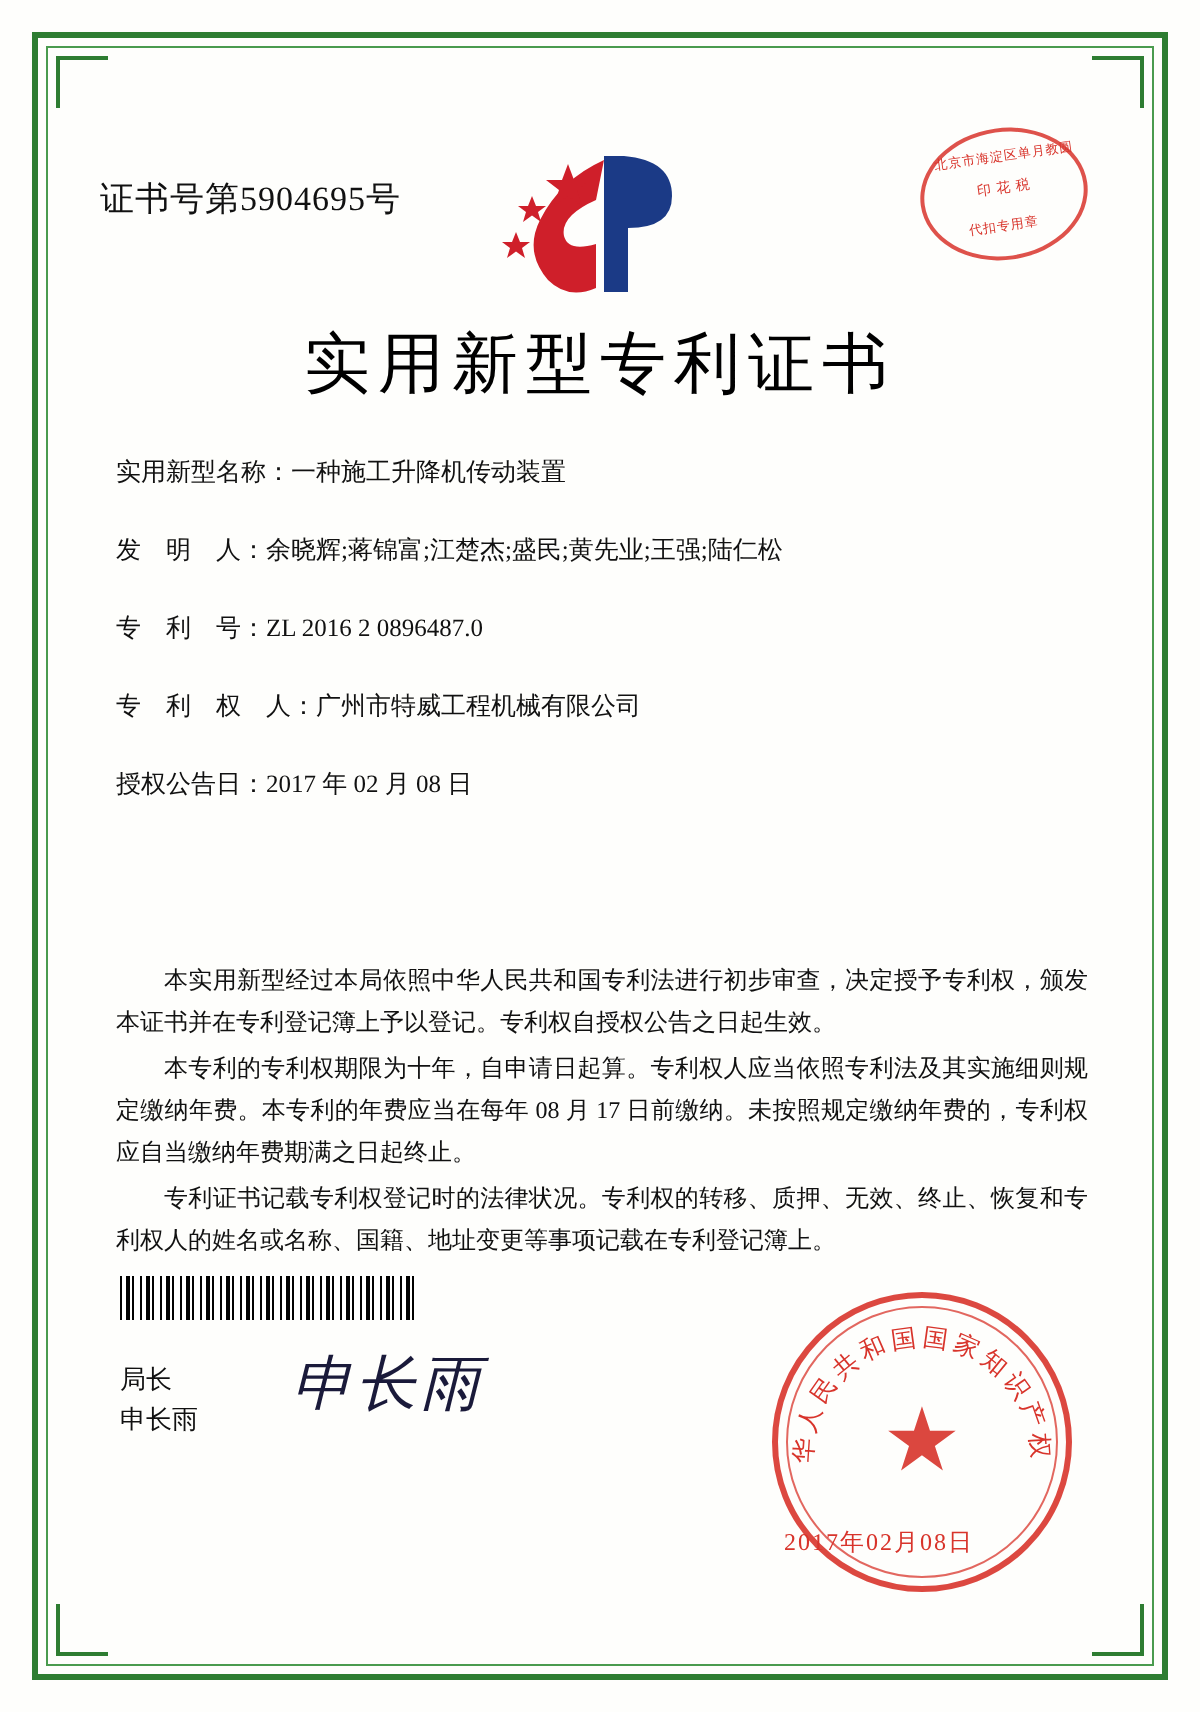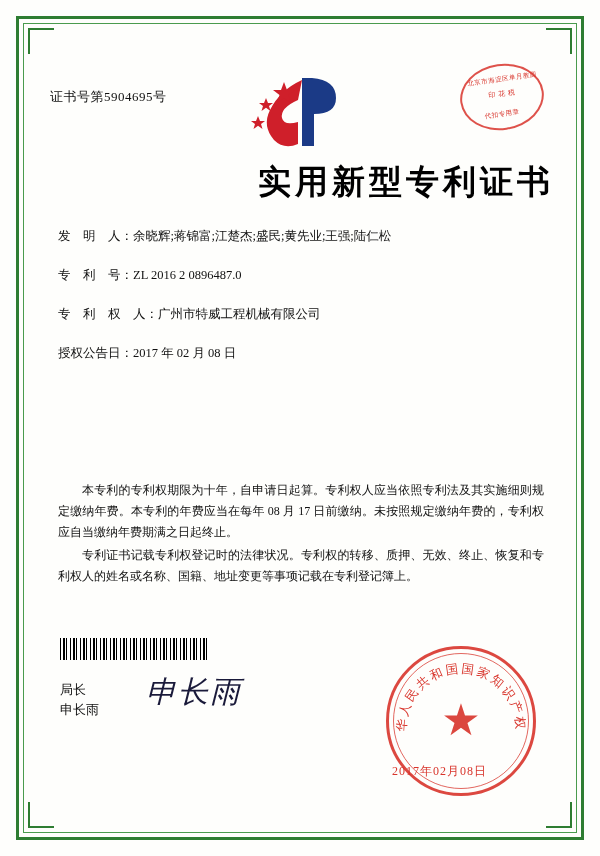--- a/index.html
+++ b/index.html
@@ -47,21 +47,21 @@
 
   .content {
     position: absolute;
     left: 46px; top: 50px; right: 46px; bottom: 40px;
   }
 
   .cert-no {
     position: absolute;
     left: 4px;
     top: 38px;
-    font-size: 13px;
+    font-size: 17px;
     color: #111;
     letter-spacing: 0.5px;
   }
 
   
   .logo {
     position: absolute;
     left: 50%;
     transform: translateX(-50%);
     top: 24px;
@@ -98,23 +98,23 @@
     transform: rotate(-8deg);
   }
   .stamp-top .t1 { top: 10px; }
   .stamp-top .t2 { top: 26px; font-size: 7px; }
   .stamp-top .t3 { top: 45px; }
 
   .title {
     position: absolute;
     top: 110px;
     width: 100%;
-    text-align: right;
+    text-align: center;
     font-size: 33px;
-    font-weight: bold;
+    font-weight: normal;
     letter-spacing: 4px;
     color: #000;
     font-family: "DejaVu Serif", serif;
   }
 
   .fields {
     position: absolute;
     top: 178px;
     left: 12px;
     right: 6px;
@@ -267,34 +267,38 @@
       <div class="oval"></div>
       <div class="txt t1">北京市海淀区单月教圆</div>
       <div class="txt t2">印 花 税</div>
       <div class="txt t3">代扣专用章</div>
     </div>
 
     <div class="title">实用新型专利证书</div>
 
     <div class="fields">
       <div class="field">
+        <span class="lbl">实用新型名称：</span><span class="val">一种施工升降机传动装置</span>
+      </div>
+      <div class="field">
         <span class="lbl">发　明　人：</span><span class="val">余晓辉;蒋锦富;江楚杰;盛民;黄先业;王强;陆仁松</span>
       </div>
       <div class="field">
         <span class="lbl">专　利　号：</span><span class="val">ZL 2016 2 0896487.0</span>
       </div>
       <div class="field">
         <span class="lbl">专　利　权　人：</span><span class="val">广州市特威工程机械有限公司</span>
       </div>
       <div class="field">
         <span class="lbl">授权公告日：</span><span class="val">2017 年 02 月 08 日</span>
       </div>
     </div>
 
     <div class="paras">
+      <p>本实用新型经过本局依照中华人民共和国专利法进行初步审查，决定授予专利权，颁发本证书并在专利登记簿上予以登记。专利权自授权公告之日起生效。</p>
       <p>本专利的专利权期限为十年，自申请日起算。专利权人应当依照专利法及其实施细则规定缴纳年费。本专利的年费应当在每年 08 月 17 日前缴纳。未按照规定缴纳年费的，专利权应自当缴纳年费期满之日起终止。</p>
       <p>专利证书记载专利权登记时的法律状况。专利权的转移、质押、无效、终止、恢复和专利权人的姓名或名称、国籍、地址变更等事项记载在专利登记簿上。</p>
     </div>
 
     <div class="barcode"></div>
 
     <div class="sign-block">
       <div>局长</div>
       <div>申长雨</div>
     </div>

